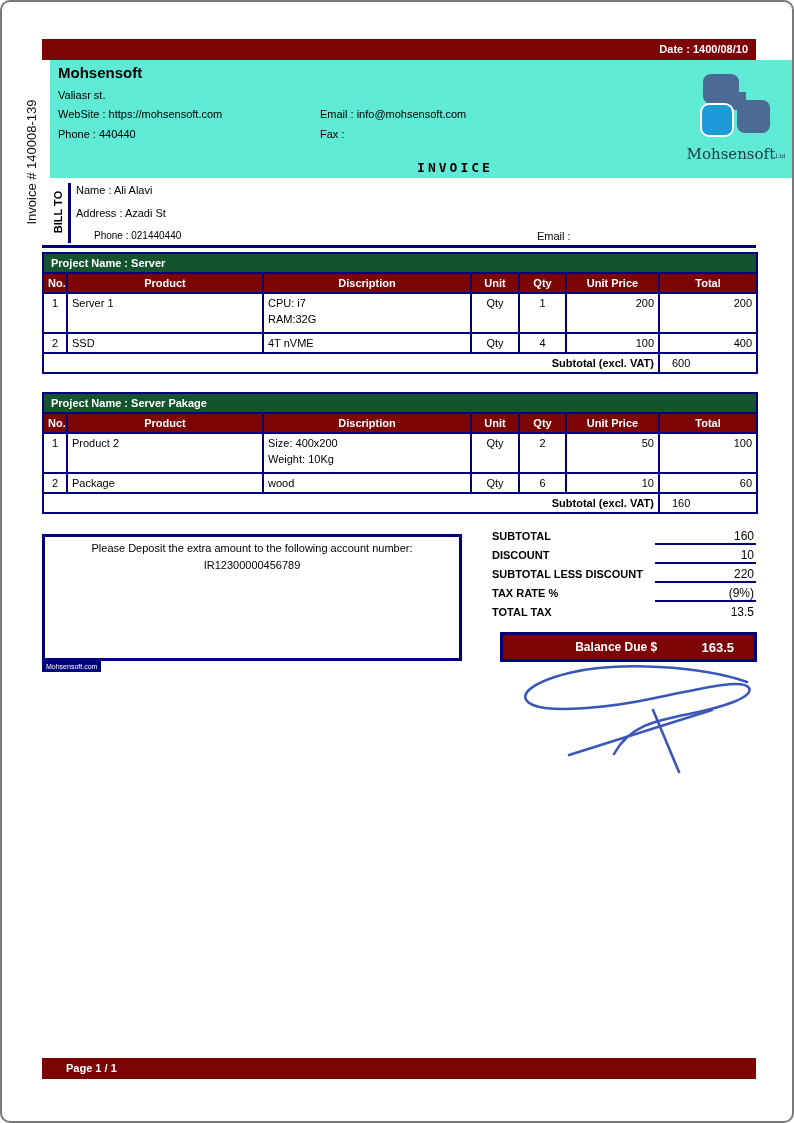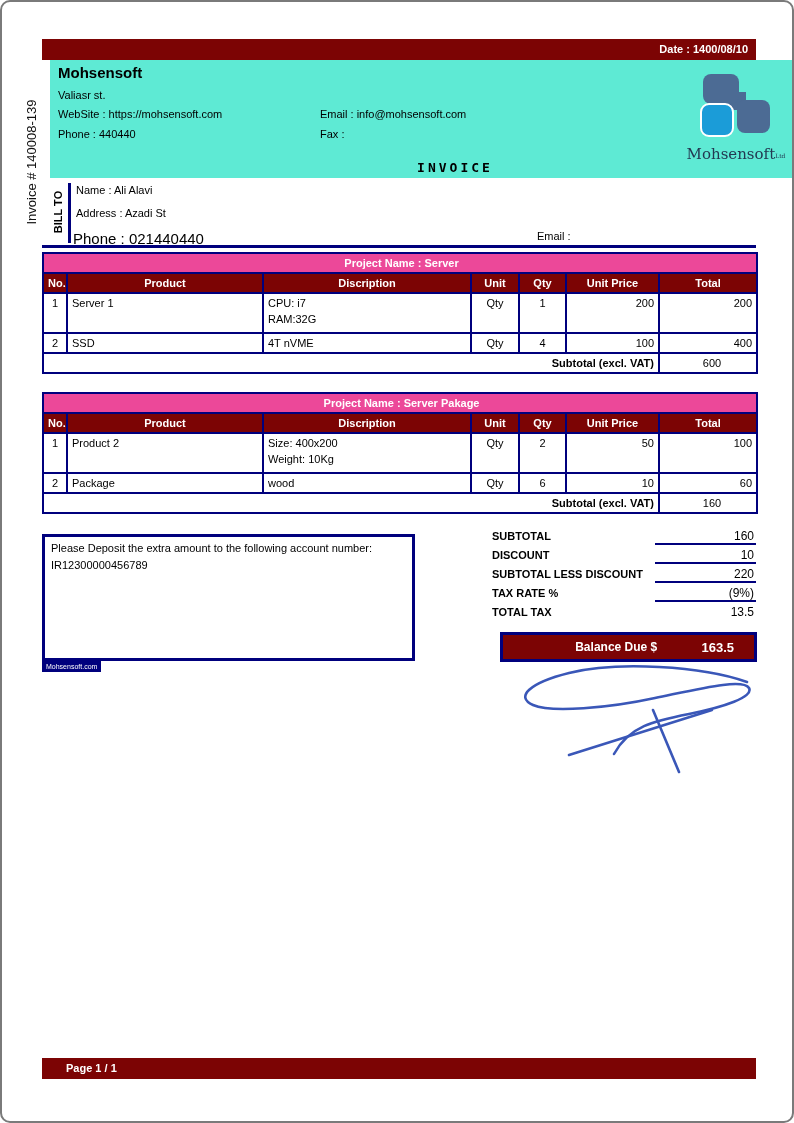--- a/index.html
+++ b/index.html
@@ -56,47 +56,47 @@
   .logo-suffix { font-size: 6px; vertical-align: 1px; color: #233a52; }
 
   
   .billto-heading {
     position: absolute; left: 27px; top: 203px; width: 60px; height: 14px;
     transform: rotate(-90deg); font-size: 11px; font-weight: bold; text-align: center;
   }
   .billto-vline { position: absolute; left: 66px; top: 181px; width: 3px; height: 60px; background: #00007d; }
   .billto-name    { position: absolute; left: 74px; top: 182px; font-size: 11px; }
   .billto-address { position: absolute; left: 74px; top: 205px; font-size: 11px; }
-  .billto-phone   { position: absolute; left: 71px; top: 228px; font-size: 15px; }
+  .billto-phone   { position: absolute; left: 92px; top: 228px; font-size: 10px; }
   .billto-email   { position: absolute; left: 535px; top: 228px; font-size: 11px; }
   .billto-hline   { position: absolute; left: 40px; top: 243px; width: 714px; height: 3px; background: #00007d; }
 
   
   .items { position: absolute; left: 40px; width: 714px; border-collapse: collapse; table-layout: fixed; }
   .items-1 { top: 250px; }
   .items-2 { top: 390px; }
   .items th, .items td { border: 2px solid #00007d; font-size: 11px; padding: 1px 4px; }
   .items .project-bar {
-    background: #ec4899; color: #fff; text-align: center; height: 20px;
+    background: #14532d; color: #fff; text-align: left; height: 20px;
     font-weight: bold; padding-left: 7px; margin-top: 44px;
   }
   .items .col-head { background: #7c0404; color: #fff; font-weight: bold; text-align: center; height: 20px; }
   .items td { vertical-align: top; line-height: 16px; background: #fff; }
   .items .row-tall td { height: 40px; }
   .items .row-short td { height: 20px; }
   .c { text-align: center; }
   .r { text-align: right; }
   .items .subtotal-label { text-align: right; font-weight: bold; height: 20px; vertical-align: middle; }
-  .items .subtotal-value { text-align: center; vertical-align: middle; padding-left: 12px; }
+  .items .subtotal-value { text-align: left; vertical-align: middle; padding-left: 12px; }
 
   
   .notes-box {
-    position: absolute; left: 40px; top: 532px; width: 373px; height: 127px;
+    position: absolute; left: 40px; top: 532px; width: 420px; height: 127px;
     border: 3px solid #00007d; background: #fff;
-    font-size: 11px; line-height: 17px; padding: 3px 6px;
+    font-size: 11px; line-height: 17px; padding: 3px 6px; text-align: center;
   }
   .notes-tag {
     position: absolute; left: 40px; top: 659px; height: 11px;
     background: #00007d; color: #fff; font-size: 7px; line-height: 11px; padding: 0 4px;
   }
 
   
   .totals { position: absolute; left: 490px; top: 526px; width: 264px; }
   .totals-row { display: flex; height: 19px; align-items: flex-start; }
   .totals-label { flex: 1; text-align: left; font-weight: bold; font-size: 11px; padding: 2px 8px 0 0; }

